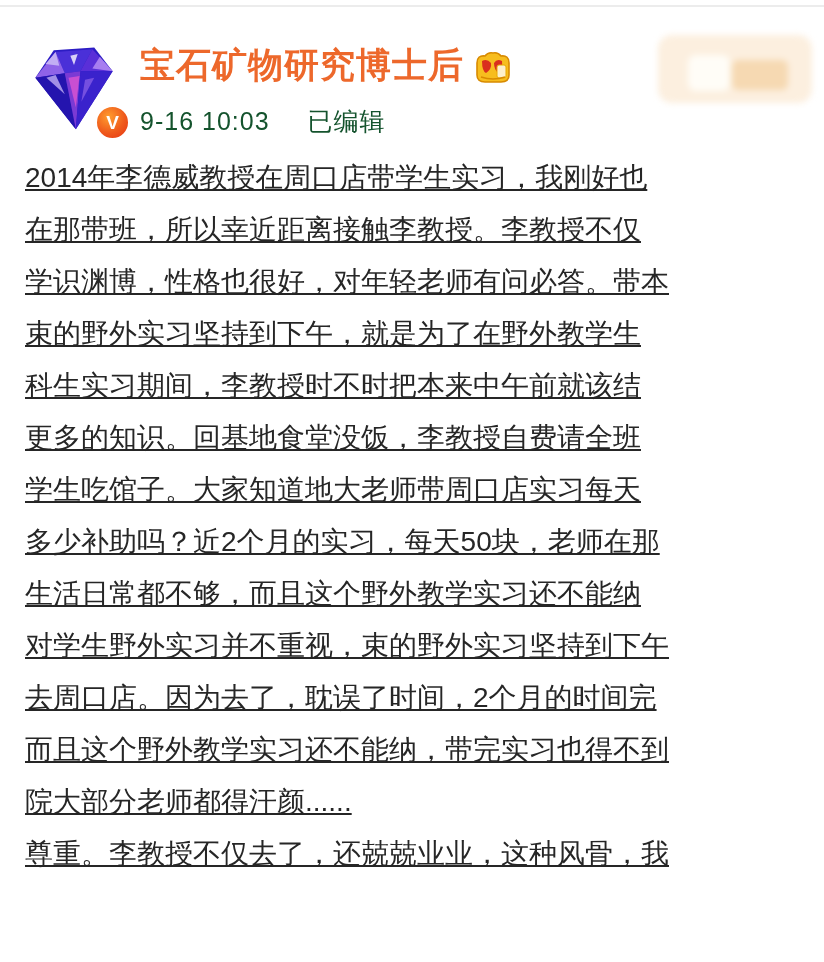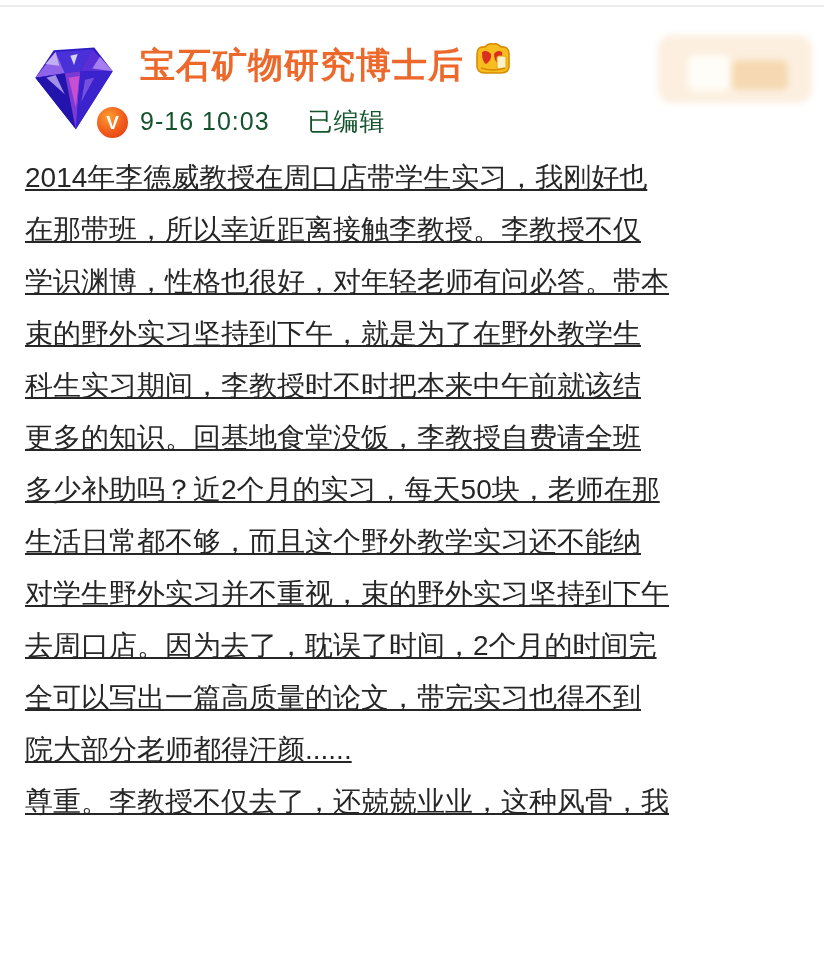--- a/index.html
+++ b/index.html
@@ -13,21 +13,21 @@
   .post-header{position:absolute;left:28px;top:38px;right:12px;height:100px;}
   .avatar-wrap{position:absolute;left:0;top:2px;width:92px;height:94px;cursor:pointer;}
   .avatar-wrap svg{display:block;}
   .v-badge{
     position:absolute;right:-10px;bottom:-6px;width:31px;height:31px;border-radius:50%;
     background:radial-gradient(circle at 38% 32%, #ff9d2f 0%, #ef5a1c 55%, #e63312 100%);
     border:2px solid #fff;color:#fff;font-weight:bold;font-size:19px;line-height:31px;
     text-align:center;box-sizing:content-box;
   }
   .header-text{position:absolute;left:112px;top:4px;}
-  .name-row{display:flex;align-items:flex-start;}
+  .name-row{display:flex;align-items:flex-end;}
   .username{font-size:35px;font-weight:600;color:#ed682b;letter-spacing:1px;cursor:pointer;white-space:nowrap;}
   .crown{margin-left:10px;width:38px;height:34px;}
   .time-row{margin-top:16px;font-size:25px;color:#14532d;letter-spacing:1px;}
   .edited{margin-left:30px;}
 
   
   .follow-btn-blurred{
     position:absolute;left:658px;top:35px;width:154px;height:68px;border-radius:14px;
     background:#fcefdf;filter:blur(3px);cursor:pointer;
   }
@@ -103,23 +103,24 @@
     <span class="blob-peach"></span>
   </div>
 
   <main class="post-body">
       <div class="body-line">2014年李德威教授在周口店带学生实习，我刚好也</div>
       <div class="body-line">在那带班，所以幸近距离接触李教授。李教授不仅</div>
       <div class="body-line">学识渊博，性格也很好，对年轻老师有问必答。带本</div>
       <div class="body-line">束的野外实习坚持到下午，就是为了在野外教学生</div>
       <div class="body-line">科生实习期间，李教授时不时把本来中午前就该结</div>
       <div class="body-line">更多的知识。回基地食堂没饭，李教授自费请全班</div>
+      <div class="body-line">学生吃馆子。大家知道地大老师带周口店实习每天</div>
       <div class="body-line">多少补助吗？近2个月的实习，每天50块，老师在那</div>
       <div class="body-line">生活日常都不够，而且这个野外教学实习还不能纳</div>
       <div class="body-line">对学生野外实习并不重视，束的野外实习坚持到下午</div>
       <div class="body-line">去周口店。因为去了，耽误了时间，2个月的时间完</div>
-      <div class="body-line">全可以写出一篇高质量的论文，带完实习也得不到</div>
+      <div class="body-line">而且这个野外教学实习还不能纳，带完实习也得不到</div>
       <div class="body-line">院大部分老师都得汗颜......</div>
       <div class="body-line">尊重。李教授不仅去了，还兢兢业业，这种风骨，我</div>
     </main>
 
 
 </div>
 
 </body></html>

